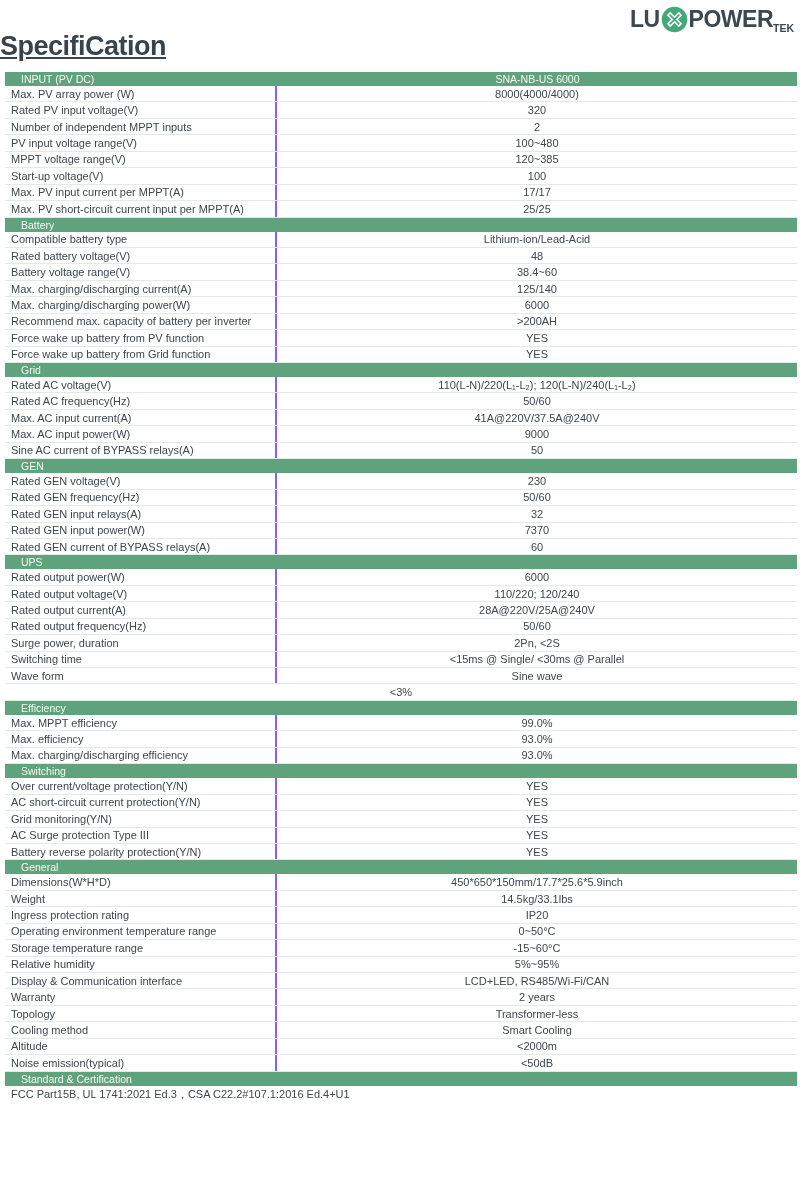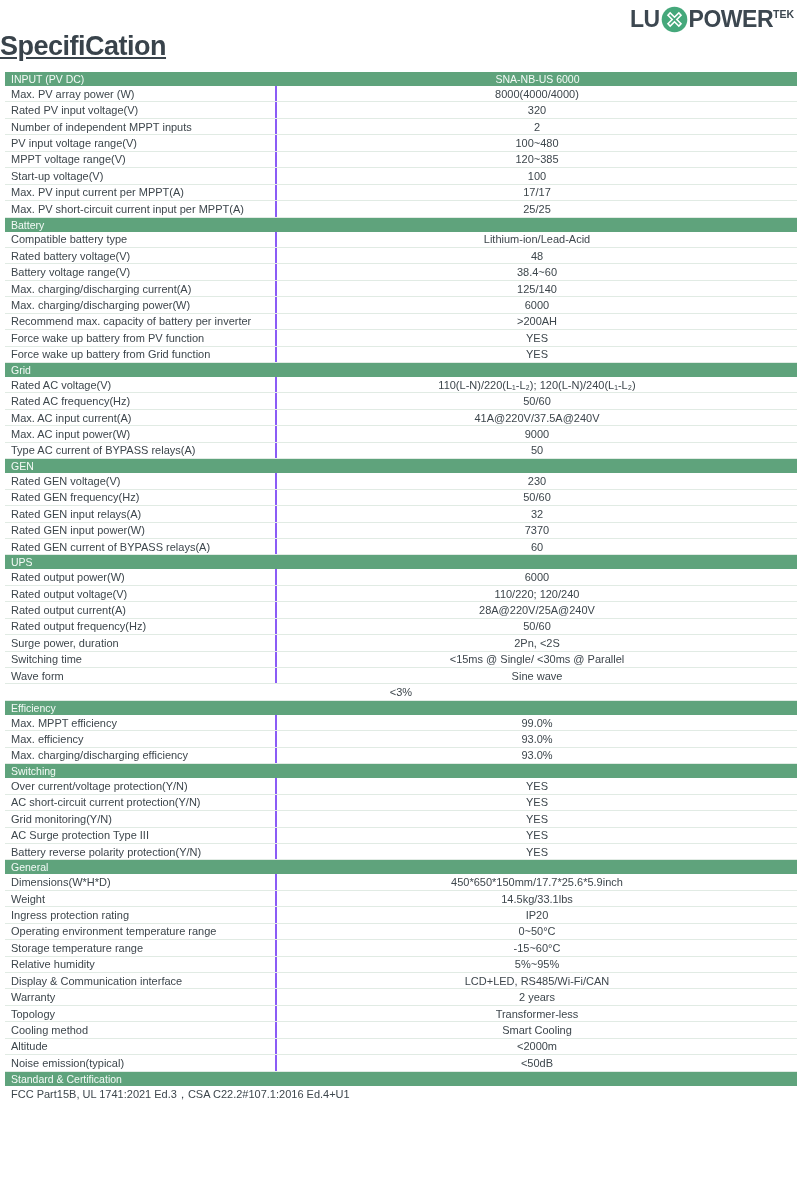--- a/index.html
+++ b/index.html
@@ -1,33 +1,33 @@
 <!DOCTYPE html>
 <html><head>
 <meta charset="utf-8">
 <style>
   * { margin:0; padding:0; box-sizing:border-box; }
   body { background:#ffffff; font-family:"Liberation Sans","DejaVu Sans",sans-serif; }
   .page { position:relative; width:800px; height:1190px; background:#ffffff; overflow:hidden; }
 
   
-  .logo { position:absolute; top:6px; right:6px; display:flex; align-items:flex-start;
+  .logo { position:absolute; top:6px; right:6px; display:flex; align-items:flex-end;
           color:#3c4750; font-weight:bold; letter-spacing:-0.5px; }
   .logo-txt { font-size:23px; line-height:27px; }
   .logo-circle { width:27px; height:27px; margin:0 1px; display:inline-block; }
   .logo-tek { font-size:10.5px; line-height:10px; padding-top:3px; letter-spacing:0; }
 
   
   .title { position:absolute; top:31px; left:0; font-size:27px; font-weight:bold;
            color:#39434b; letter-spacing:-0.5px;text-decoration:underline; }
 
   
   .spec-table { position:absolute; top:72px; left:5px; width:792px; }
   .section-header { position:relative; height:14px; background:#5fa37c; color:#f4faf6;
-                    font-size:10.5px; line-height:14px; padding-left:6px; }
+                    font-size:10.5px; line-height:14px; padding-left:16px; }
   .model { position:absolute; left:273px; right:0; top:0; text-align:center; }
   .row { display:flex; align-items:stretch; height:16.45px; border-bottom:1px solid #e1ebe4;
          font-size:11px; color:#3d464c; }
   .cell-label { width:272px; padding-left:6px; border-right:2px solid #8b5cf6;
                 display:flex; align-items:center; white-space:nowrap; }
   .cell-value { flex:1; display:flex; align-items:center; justify-content:center;
                 text-align:center; white-space:nowrap; }
   .row.full { height:17px; align-items:center; padding-left:6px; border-bottom:none; }
 </style>
 </head>
@@ -128,21 +128,21 @@
       </div>
       <div class="row">
         <div class="cell-label">Max. AC input current(A)</div>
         <div class="cell-value">41A@220V/37.5A@240V</div>
       </div>
       <div class="row">
         <div class="cell-label">Max. AC input power(W)</div>
         <div class="cell-value">9000</div>
       </div>
       <div class="row">
-        <div class="cell-label">Type AC current of BYPASS relays(A)</div>
+        <div class="cell-label">Sine AC current of BYPASS relays(A)</div>
         <div class="cell-value">50</div>
       </div>
       <div class="section-header"><span>GEN</span></div>
       <div class="row">
         <div class="cell-label">Rated GEN voltage(V)</div>
         <div class="cell-value">230</div>
       </div>
       <div class="row">
         <div class="cell-label">Rated GEN frequency(Hz)</div>
         <div class="cell-value">50/60</div>

